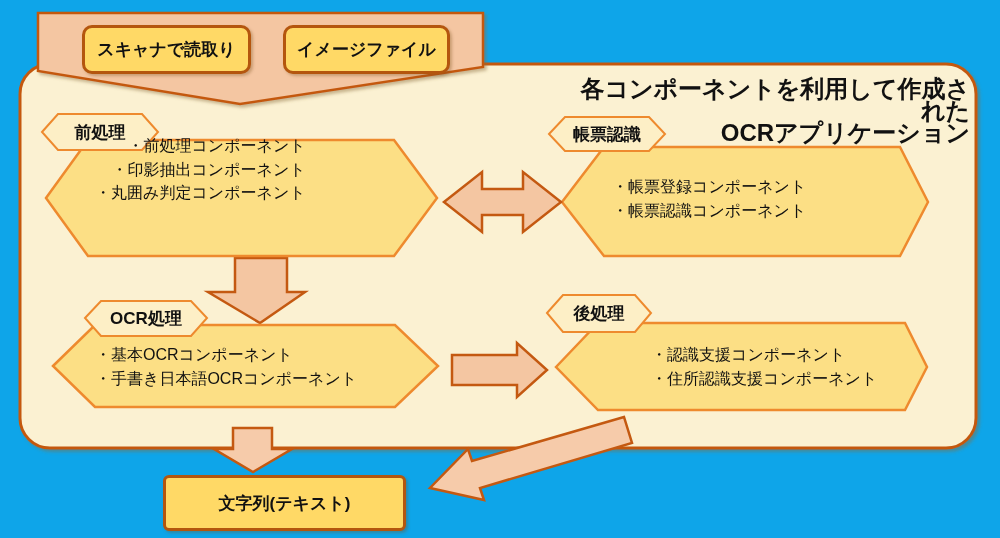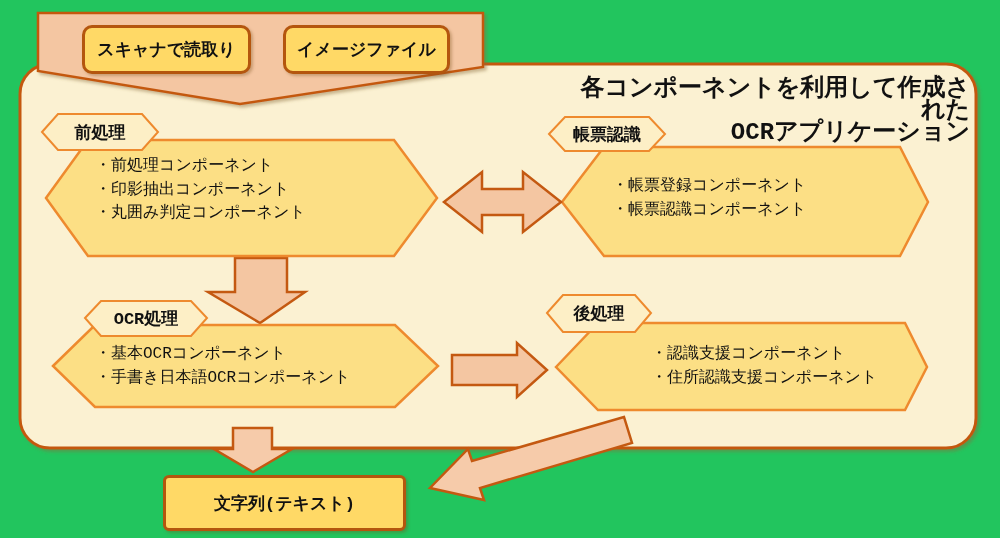--- a/index.html
+++ b/index.html
@@ -1,19 +1,19 @@
 <!DOCTYPE html>
 <html><head>
 <meta charset="utf-8">
 <style>
   html,body{margin:0;padding:0;background:#ffffff;}
   .stage{
     position:relative;width:1000px;height:538px;overflow:hidden;
-    font-family:Liberation Mono, monospace;
-    color:#111;background:#22c55e;
+    font-family:Liberation Sans, sans-serif;
+    color:#111;background:#0ea5e9;
   }
   .stage svg{position:absolute;left:0;top:0;}
   .gold-box{
     position:absolute;display:flex;align-items:center;justify-content:center;
     background:#FFD966;border:3px solid #B4560E;border-radius:10px;
     font-weight:bold;font-size:17px;box-shadow:2px 2px 3px rgba(120,80,30,.35);
   }
   .hex-label{
     position:absolute;display:flex;align-items:center;justify-content:center;
     font-weight:bold;font-size:17px;
@@ -75,21 +75,21 @@
   <div class="caption">
     <div>各コンポーネントを利用して作成された</div>
     <div>OCRアプリケーション</div>
   </div>
 
   <div class="hex-label" style="left:42px;top:114px;width:116px;height:36px;">前処理</div>
   <div class="hex-label" style="left:85px;top:301px;width:122px;height:35px;">OCR処理</div>
   <div class="hex-label" style="left:549px;top:117px;width:116px;height:34px;">帳票認識</div>
   <div class="hex-label" style="left:547px;top:295px;width:104px;height:37px;">後処理</div>
 
-  <div class="items" style="left:95px;top:155px;">
+  <div class="items" style="left:95px;top:134px;text-align:right;">
     <div>・前処理コンポーネント</div>
     <div>・印影抽出コンポーネント</div>
     <div>・丸囲み判定コンポーネント</div>
   </div>
 
   <div class="items" style="left:612px;top:175px;">
     <div>・帳票登録コンポーネント</div>
     <div>・帳票認識コンポーネント</div>
   </div>
 

